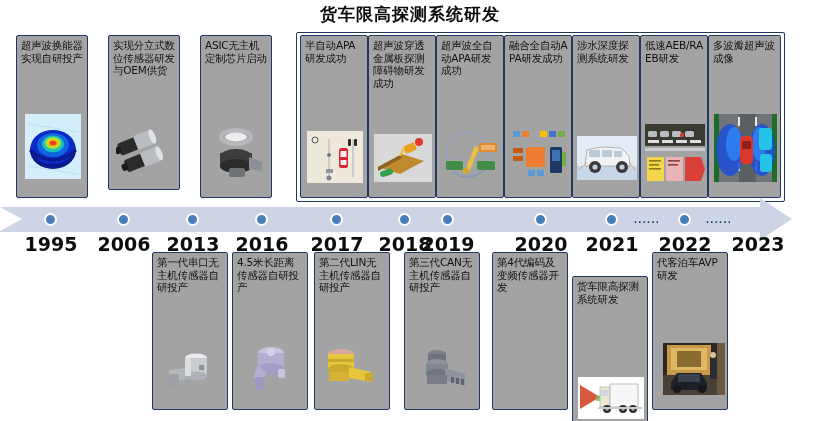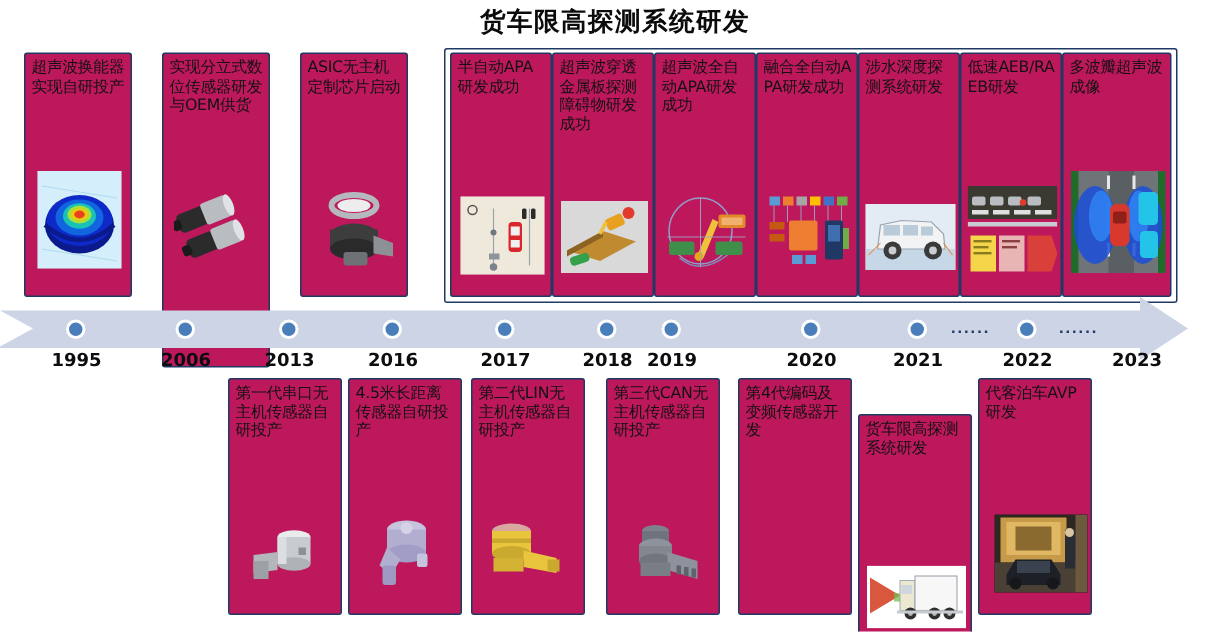--- a/index.html
+++ b/index.html
@@ -11,21 +11,21 @@
 
   
   .title{
     position:absolute;left:0;top:3px;width:820px;text-align:center;
     font-size:17px;font-weight:bold;color:#0b0b0b;letter-spacing:1px;
     font-family:"DejaVu Serif","Liberation Serif",serif;
   }
 
   
   .card{
-    position:absolute;box-sizing:border-box;background:#be185d;
+    position:absolute;box-sizing:border-box;background:#a3a3a3;
     border:1.6px solid #1f3864;border-radius:2px;overflow:hidden;
   }
   .card .ct{
     position:absolute;left:4px;right:3px;top:3px;
     font-size:10.5px;line-height:12.6px;color:#111;letter-spacing:-0.2px;
     font-family:"DejaVu Sans","Liberation Sans",sans-serif;
     word-break:break-all;
   }
   .card .thumb{position:absolute;overflow:hidden;}
   .group{
@@ -46,21 +46,21 @@
   .axis-tail{
     position:absolute;left:0px;top:207px;width:0;height:0;
     border-top:12.5px solid transparent;border-bottom:12.5px solid transparent;
     border-left:22px solid #ffffff;
   }
   .tick{
     position:absolute;width:13px;height:13px;border-radius:50%;
     background:#4a7ebb;border:2.5px solid #ffffff;box-sizing:border-box;
   }
   .yr{
-    position:absolute;top:233px;font-size:12px;font-weight:bold;color:#0d0d0d;
+    position:absolute;top:233px;font-size:19px;font-weight:bold;color:#0d0d0d;
     text-align:center;font-family:"DejaVu Sans","Liberation Sans",sans-serif;
   }
   .dots{
     position:absolute;top:215px;font-size:11px;font-weight:bold;color:#1f3864;
     letter-spacing:1.3px;line-height:8px;
   }
 
   
   .art{position:absolute;left:0;top:0;width:100%;height:100%;}
 </style>
@@ -85,21 +85,21 @@
         <ellipse cx="28" cy="29" rx="3.5" ry="2.6" fill="#e8431f"></ellipse>
         <path d="M5 36 Q28 56 51 36" stroke="#0a1a8c" stroke-width="3" fill="none"></path>
         <g stroke="#9fd4ea" stroke-width="0.5" fill="none">
           <path d="M3 10 L53 18"></path>
             <path d="M3 52 L53 60"></path>
         </g>
       </svg>
     </div>
   </div>
 
-  <div class="card" style="left:108px;top:35px;width:72px;height:210px;">
+  <div class="card" style="left:108px;top:35px;width:72px;height:155px;">
     <div class="ct">实现分立式数位传感器研发与OEM供货</div>
     <div class="thumb" style="left:7px;top:90px;width:58px;height:55px;">
       <svg class="art" viewBox="0 0 58 55">
         <g transform="rotate(-22 29 27)">
           <rect x="6" y="8" width="20" height="13" rx="3" fill="#2b2b2b"></rect>
           <rect x="24" y="7" width="18" height="15" rx="2" fill="#b9bcc0"></rect>
           <ellipse cx="42" cy="14.5" rx="3" ry="7.5" fill="#dfe2e6"></ellipse>
           <rect x="6" y="26" width="20" height="13" rx="3" fill="#2b2b2b"></rect>
           <rect x="24" y="25" width="18" height="15" rx="2" fill="#b9bcc0"></rect>
           <ellipse cx="42" cy="32.5" rx="3" ry="7.5" fill="#dfe2e6"></ellipse>

